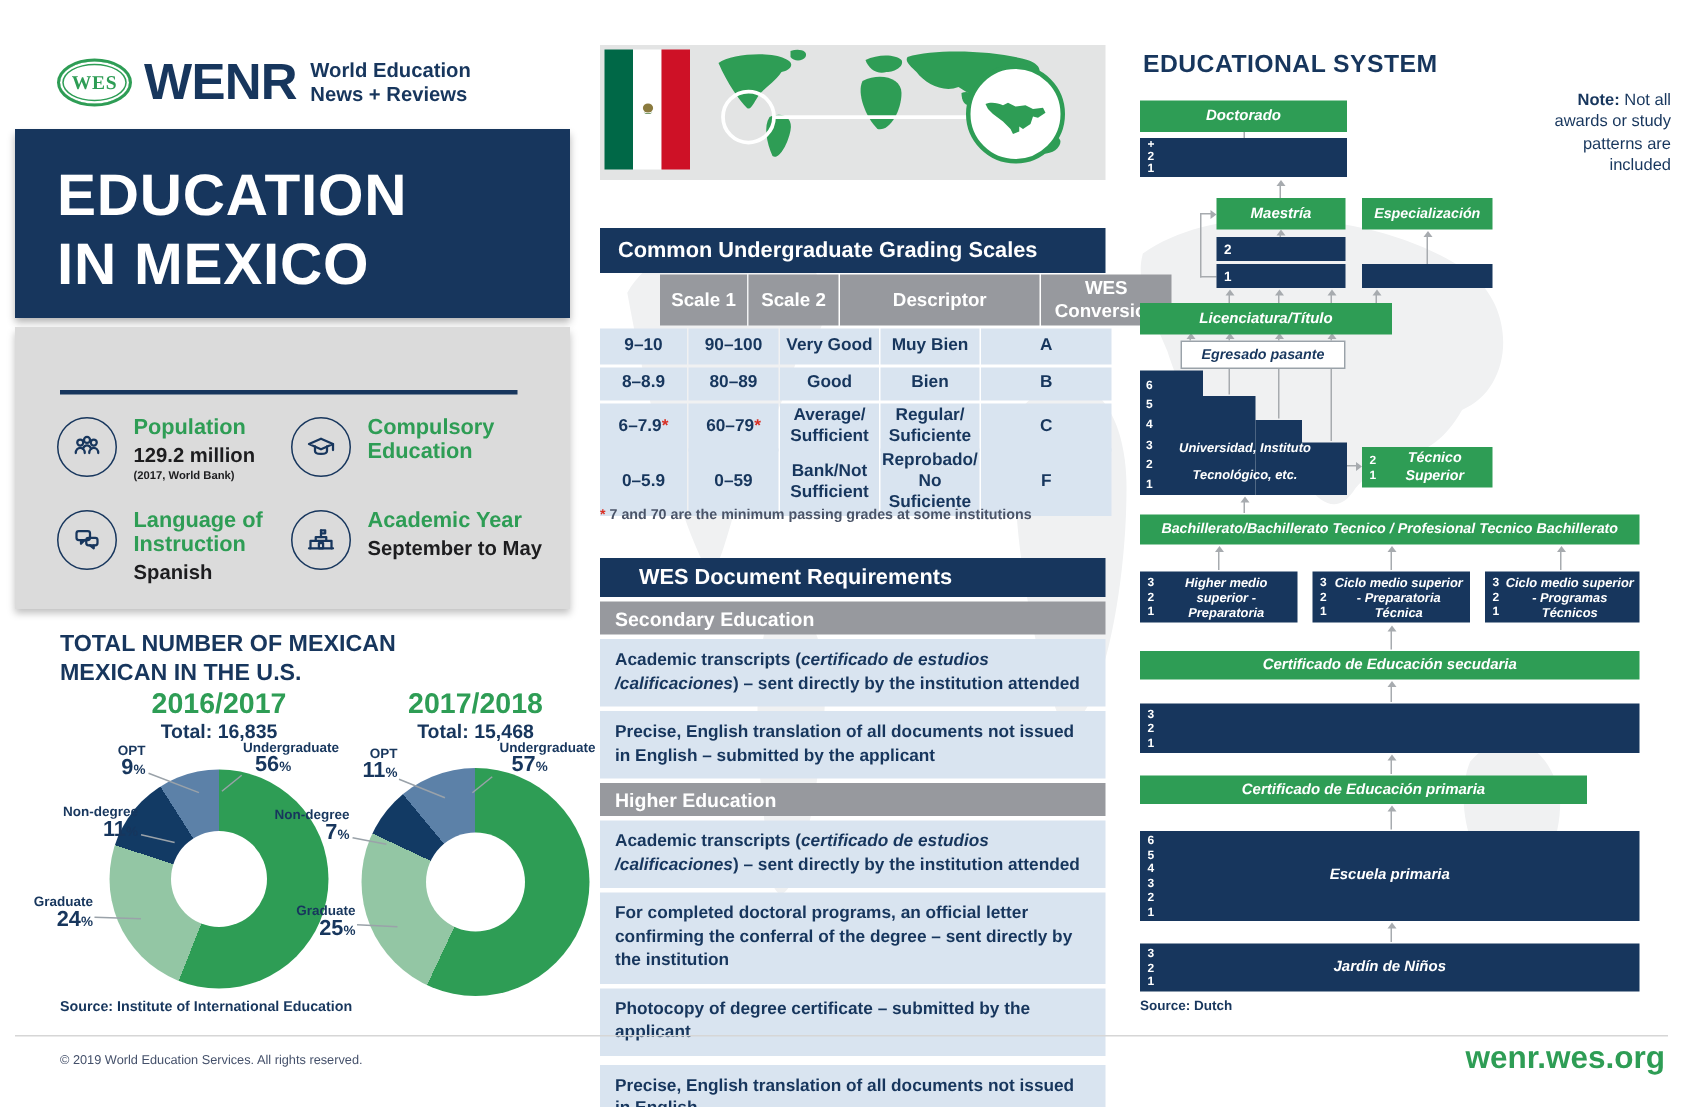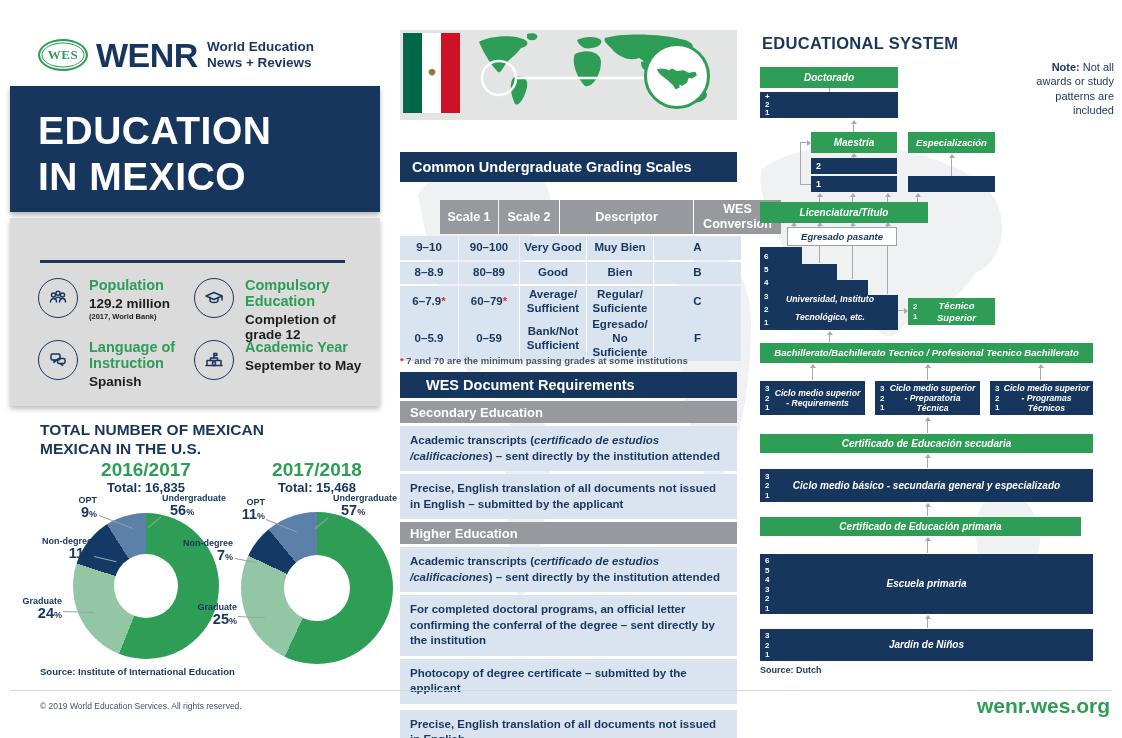--- a/index.html
+++ b/index.html
@@ -162,21 +162,20 @@
     <div class="qf-item" style="left:184px;top:60px;width:180px;">
       <div class="qf-icon">
         <svg width="24" height="24" viewBox="0 0 24 24">
             <path d="M4 10l8-3.5L20 10l-8 3.5z"></path>
             <path d="M8 11.6v3c0 1.2 1.8 2 4 2s4-.8 4-2v-3"></path>
             <path d="M20 10v4"></path>
           </svg>
       </div>
       <div class="qf-text" style="width:130px;">
         <div class="qf-title">Compulsory Education</div>
-        <div class="qf-value">Completion of grade 12</div>
       </div>
     </div>
 
     <div class="qf-item" style="left:184px;top:122px;width:180px;">
       <div class="qf-icon">
         <svg width="24" height="24" viewBox="0 0 24 24">
             <path d="M5 17.5v-5h14v5"></path>
             <path d="M4 17.5h16"></path>
             <path d="M8.5 12.5V10h7v2.5"></path>
             <path d="M12 10V5.5"></path>
@@ -291,21 +290,21 @@
     </svg>
     <div id="mex-badge">
       <svg width="50" height="50" viewBox="0 0 60 60">
           <path fill="#2E9D55" d="M6 22 C10 20 16 21 20 23 L24 21 L30 24 L38 23 L44 26 L52 25 L54 29 L48 33 L44 32 L42 38 L36 42 L33 40 L33 44 L28 46 L26 42 L20 36 L12 30 L8 26 Z"></path>
         </svg>
     </div>
   </div>
 
   <div id="gtable" class="abs">
     <div id="gtable-title">Common Undergraduate Grading Scales</div>
-    <div class="grow ghead" style="margin-top:18px;padding-left:40px;">
+    <div class="grow ghead" style="margin-top:1px;padding-left:40px;">
       <div class="gcell">Scale 1</div>
       <div class="gcell">Scale 2</div>
       <div class="gcell span2">Descriptor</div>
       <div class="gcell">WES Conversion</div>
     </div>
     <div class="grow" style="height:24px;">
       <div class="gcell">9–10</div>
         <div class="gcell">90–100</div>
       <div class="gcell">Very Good</div>
         <div class="gcell">Muy Bien</div>
@@ -322,21 +321,21 @@
       <div class="gcell">6–7.9<span class="red-star">*</span></div>
         <div class="gcell">60–79<span class="red-star">*</span></div>
       <div class="gcell">Average/ Sufficient</div>
         <div class="gcell">Regular/ Suficiente</div>
       <div class="gcell">C</div>
     </div>
     <div class="grow" style="height:32px;">
       <div class="gcell">0–5.9</div>
         <div class="gcell">0–59</div>
       <div class="gcell">Bank/Not Sufficient</div>
-        <div class="gcell">Egresado/ No Suficiente</div>
+        <div class="gcell">Reprobado/ No Suficiente</div>
       <div class="gcell">F</div>
     </div>
     <div id="gfoot"><span class="red-star">*</span> 7 and 70 are the minimum passing grades at some institutions</div>
   </div>
 
   <div id="docreq" class="abs">
     <div id="docreq-title">WES Document Requirements</div>
     <div class="dr-sub">Secondary Education</div>
     <div class="dr-item">Academic transcripts (<i>certificado de estudios /calificaciones</i>) – sent directly by the institution attended</div>
     <div class="dr-item">Precise, English translation of all documents not issued in English – submitted by the applicant</div>
@@ -432,21 +431,21 @@
   <div class="gbar" style="left:760px;top:343px;width:333px;height:20px;">
       <span class="lbl" style="font-size:9.5px;">Bachillerato/Bachillerato Tecnico / Profesional Tecnico Bachillerato</span>
     </div>
 
   <div class="nbox" style="left:760px;top:381px;width:105px;height:34px;">
     <span class="nums lh9">
         <span>3</span>
         <span>2</span>
         <span>1</span>
       </span>
-    <span class="lbl small" style="padding-left:10px;width:86px;">Ciclo medio superior - Requirements</span>
+    <span class="lbl small" style="padding-left:10px;width:86px;">Higher medio superior - Preparatoria</span>
   </div>
   <div class="nbox" style="left:875px;top:381px;width:105px;height:34px;">
     <span class="nums lh9">
         <span>3</span>
         <span>2</span>
         <span>1</span>
       </span>
     <span class="lbl small" style="padding-left:10px;width:90px;">Ciclo medio superior - Preparatoria Técnica</span>
   </div>
   <div class="nbox" style="left:990px;top:381px;width:103px;height:34px;">
@@ -461,24 +460,23 @@
   <div class="gbar" style="left:760px;top:434px;width:333px;height:19px;">
       <span class="lbl">Certificado de Educación secudaria</span>
     </div>
 
   <div class="nbox" style="left:760px;top:469px;width:333px;height:33px;">
     <span class="nums lh9">
         <span>3</span>
         <span>2</span>
         <span>1</span>
       </span>
-    <span class="lbl small" style="width:280px;font-size:10px;">Ciclo medio básico - secundaria general y especializado</span>
-  </div>
-
-  <div class="gbar" style="left:760px;top:517px;width:321px;height:19px;">
+  </div>
+
+  <div class="gbar" style="left:760px;top:517px;width:298px;height:19px;">
       <span class="lbl">Certificado de Educación primaria</span>
     </div>
 
   <div class="nbox" style="left:760px;top:554px;width:333px;height:60px;">
     <span class="nums lh9">
         <span>6</span>
         <span>5</span>
         <span>4</span>
         <span>3</span>
         <span>2</span>

